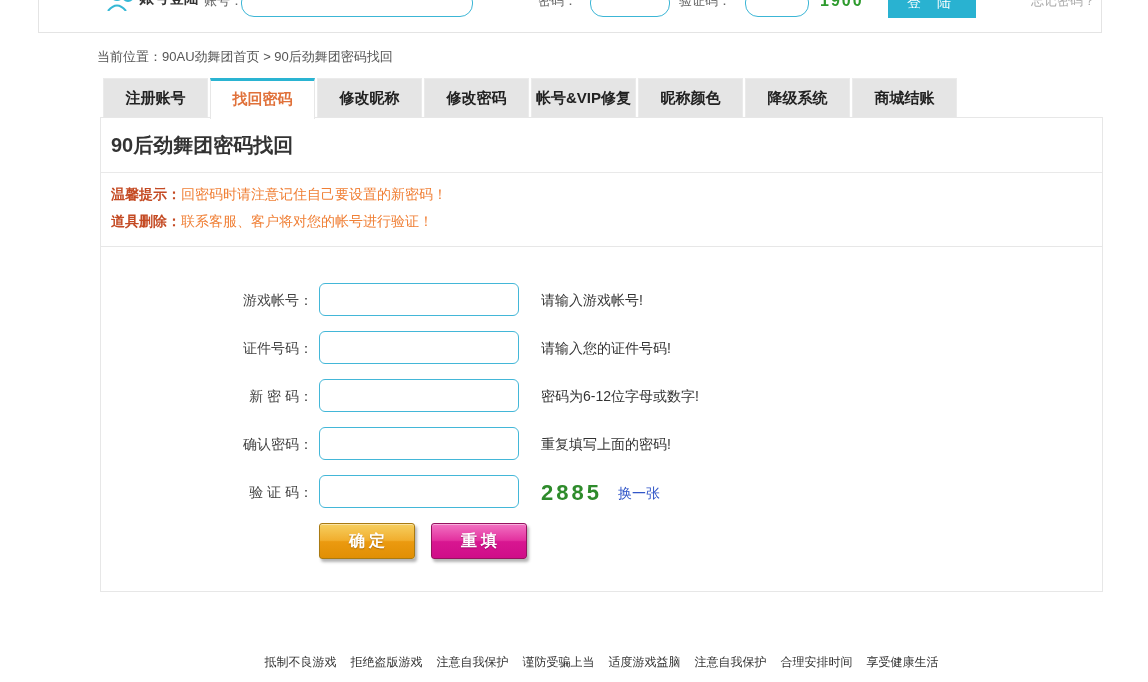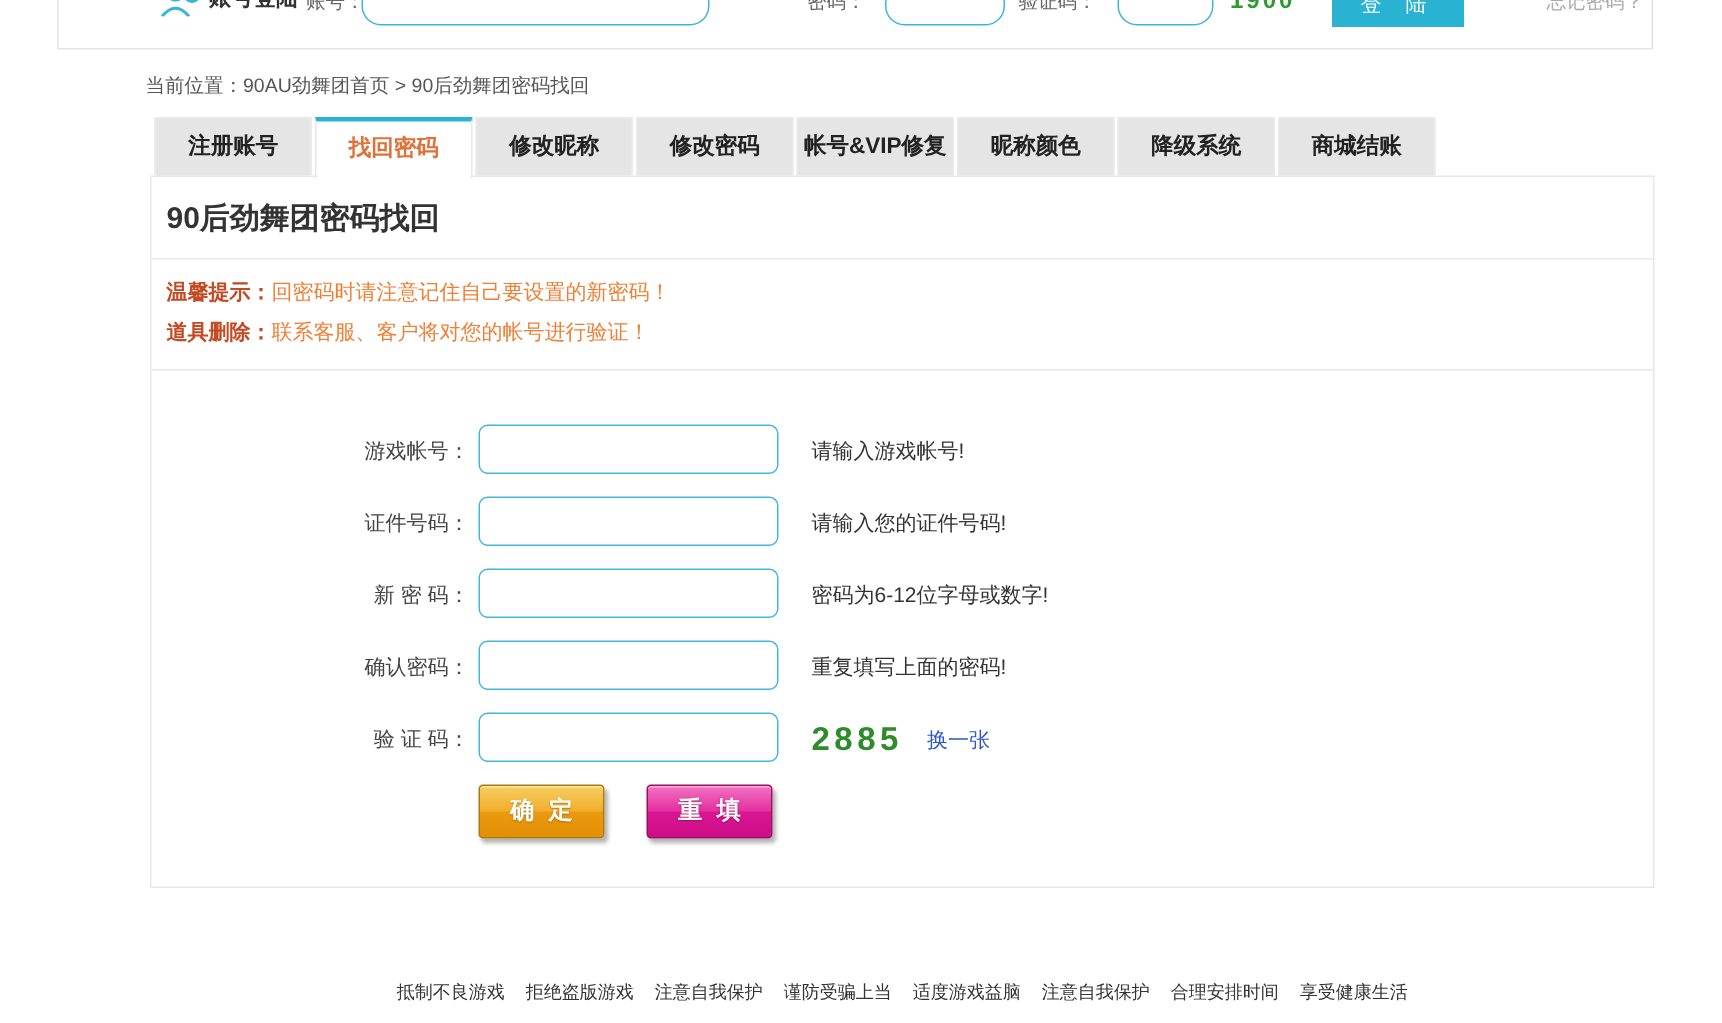--- a/index.html
+++ b/index.html
@@ -50,23 +50,23 @@
     border:1px solid #e7e7e7; background:#fff; }
   .f-label { position:absolute; left:60px; width:152px; text-align:right; font-size:14px;
     color:#444; line-height:20px; }
   .f-input { position:absolute; left:218px; width:200px; height:33px; border:1px solid #43b7d8;
     border-radius:6px; outline:none; padding:0 8px; font-size:14px; background:#fff; }
   .f-hint { position:absolute; left:440px; font-size:14px; color:#333; line-height:20px; }
   .f-captcha { position:absolute; left:440px; top:235px; font-size:22px; font-weight:bold;
     color:#2e8b2b; letter-spacing:3px; }
   .f-refresh { position:absolute; left:517px; top:240px; font-size:14px; color:#3156c8;
     text-decoration:none; cursor:pointer; }
-  .btn { position:absolute; top:278px; width:84px; height:36px; border-radius:3px;
+  .btn { position:absolute; top:278px; width:96px; height:36px; border-radius:3px;
     color:#fff; font-size:16px; font-weight:bold; line-height:34px;
-    cursor:pointer; font-family:Liberation Mono, monospace;
+    cursor:pointer; font-family:Liberation Serif, serif;
     box-shadow:2px 3px 3px rgba(0,0,0,0.3), inset 0 1px 0 rgba(255,255,255,0.45); }
   .btn-submit { left:218px; border:1px solid #a97a12;
     background:linear-gradient(180deg,#f6cf60 0%,#f1ae2e 48%,#eb9a10 52%,#e18f04 100%);
     text-shadow:0 1px 1px rgba(120,70,0,0.55); }
   .btn-reset { left:330px; border:1px solid #96125f;
     background:linear-gradient(180deg,#f272c2 0%,#e3319f 48%,#d81691 52%,#d00d89 100%);
     text-shadow:0 1px 1px rgba(110,5,70,0.55); }
 
   
   .footer { position:absolute; left:100px; top:652px; width:1003px; text-align:center; }

